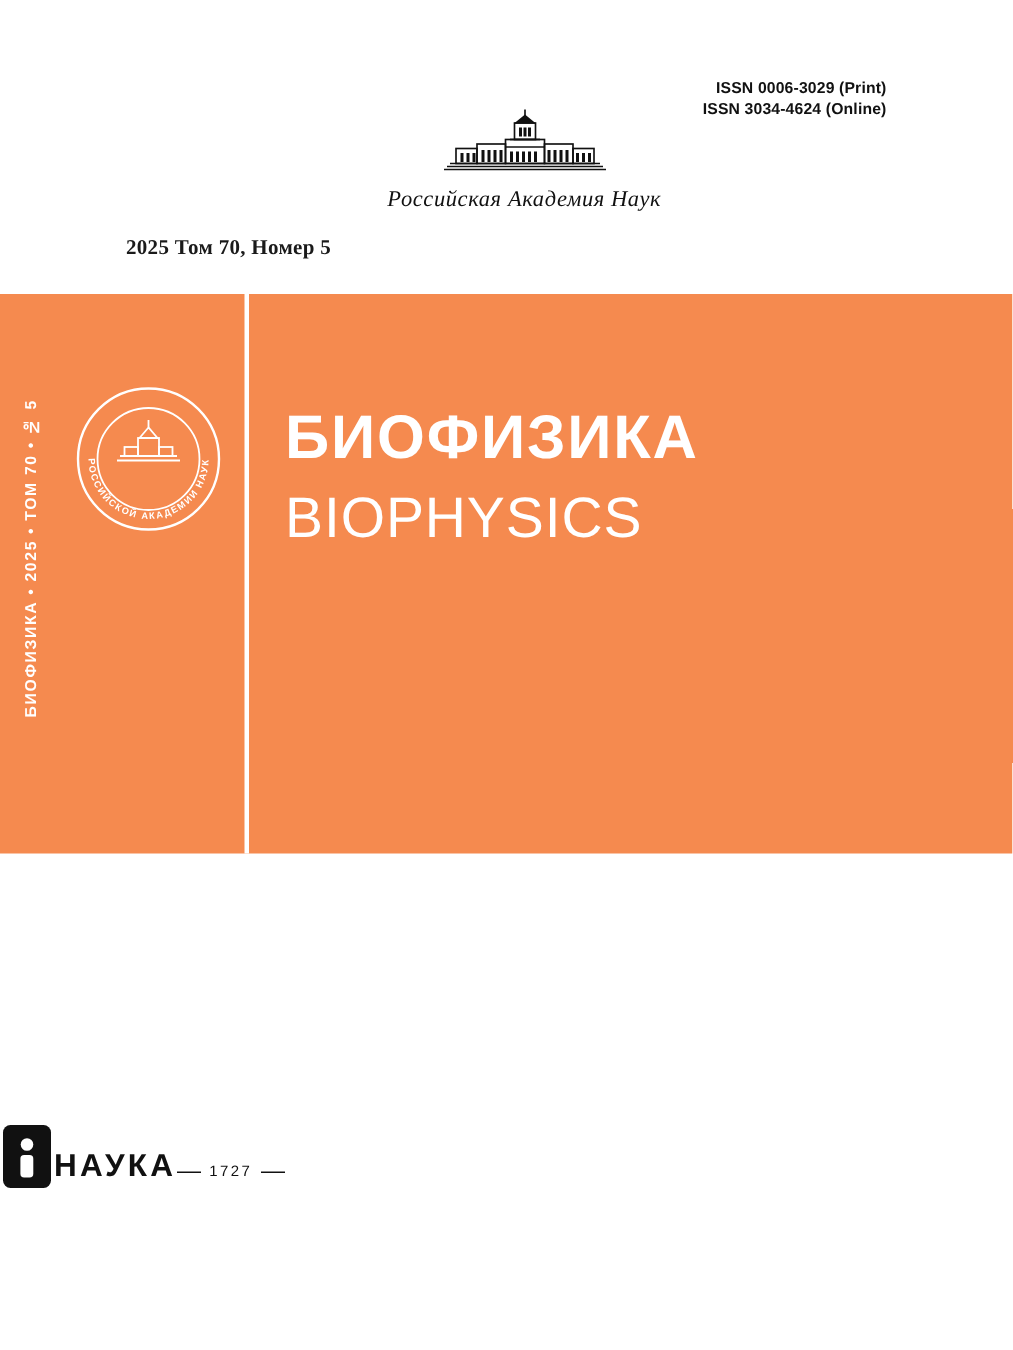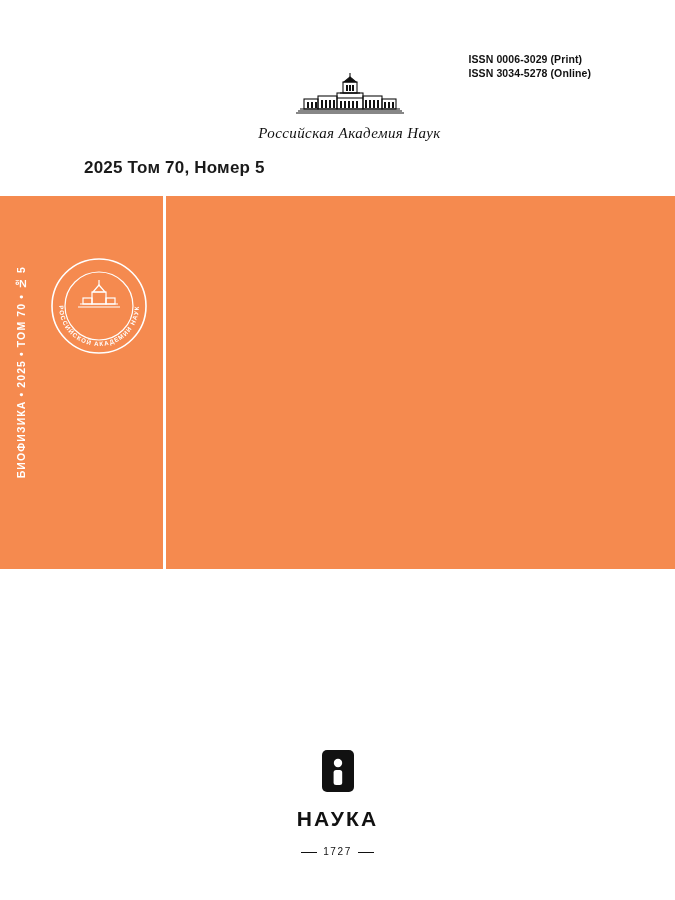--- a/index.html
+++ b/index.html
@@ -14,21 +14,21 @@
     font-family: "Liberation Sans", sans-serif;
     color: #1a1a1a;
     overflow: hidden;
   }
 
   
   .issn-block {
     position: absolute;
     top: 52px;
     right: 84px;
-    text-align: left;
+    text-align: right;
     font-size: 10.5px;
     line-height: 14px;
     letter-spacing: 0.1px;
     color: #111;
     font-weight: 600;
   }
 
   
   .emblem {
     position: absolute;
@@ -53,23 +53,24 @@
   
   .issue-line {
     position: absolute;
     top: 158px;
     left: 0;
     width: 611px;
     display: flex;
     justify-content: space-between;
     padding: 0 84px;
     box-sizing: border-box;
-    font-size: 17px;
+    font-size: 14px;
     font-weight: bold;
     letter-spacing: 0.2px;
+    font-family: Liberation Serif, serif;
   }
 
   
   .band {
     position: absolute;
     top: 196px;
     left: 0;
     width: 675px;
     height: 373px;
     background: #f58a4f;
@@ -137,21 +138,20 @@
     margin-top: 14px;
   }
 
   
   .publisher {
     position: absolute;
     top: 748px;
     left: 0;
     width: 675px;
     display: flex;
-    flex-direction: column;
     align-items: center;
   }
   .pub-mark { display: block; }
   .pub-name {
     margin-top: 9px;
     font-size: 21px;
     font-weight: bold;
     letter-spacing: 2.2px;
     color: #111;
   }
@@ -173,21 +173,21 @@
     background: #111;
   }
   .pub-year::before { left: 0; }
   .pub-year::after  { right: 0; }
 </style>
 </head>
 <body>
 
 <div class="issn-block">
   <div>ISSN 0006-3029 (Print)</div>
-  <div>ISSN 3034-5278 (Online)</div>
+  <div>ISSN 3034-4624 (Online)</div>
 </div>
 
 <div class="emblem">
   <span>
     <svg width="112" height="54" viewBox="0 0 112 54">
       <g fill="none" stroke="#111" stroke-width="1.1">
 
         <path d="M56 3 L56 8"></path>
         <path d="M50 12 L56 7 L62 12 Z" fill="#111"></path>
         <rect x="49" y="12" width="14" height="11"></rect>
@@ -267,20 +267,24 @@
       </g>
       <g fill="#ffffff" font-family="Liberation Sans, sans-serif" font-size="6.2" font-weight="bold">
         <path id="arcBot" d="M 12 52 a 40 40 0 0 0 80 0" fill="none"></path>
         <text>
           <textPath href="#arcBot" startOffset="50%" text-anchor="middle" letter-spacing="1.1">РОССИЙСКОЙ АКАДЕМИИ НАУК</textPath>
         </text>
       </g>
     </svg>
   </div>
 
+  <div class="titles">
+    <div class="title-ru">БИОФИЗИКА</div>
+    <div class="title-en">BIOPHYSICS</div>
+  </div>
 </div>
 
 <div class="publisher">
   <span class="pub-mark">
     <svg width="36" height="46" viewBox="0 0 36 46">
       <rect x="2" y="2" width="32" height="42" rx="5" fill="#111"></rect>
       <circle cx="18" cy="15" r="4.2" fill="#ffffff"></circle>
       <rect x="13.6" y="22" width="8.6" height="15" rx="2.5" fill="#ffffff"></rect>
     </svg>
   </span>

